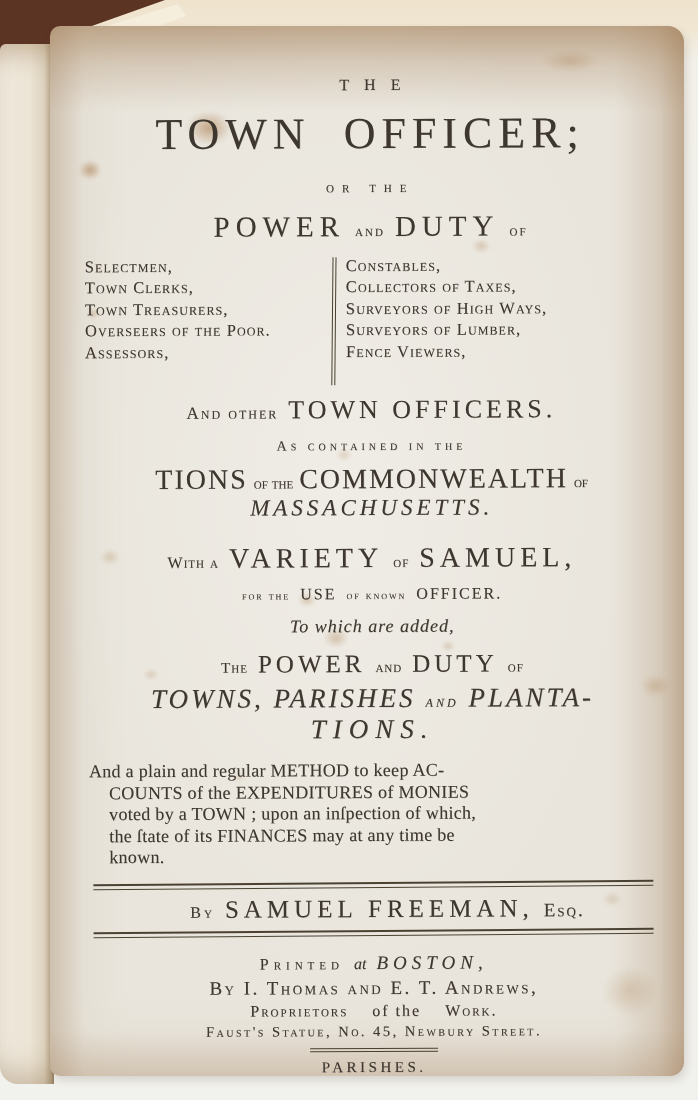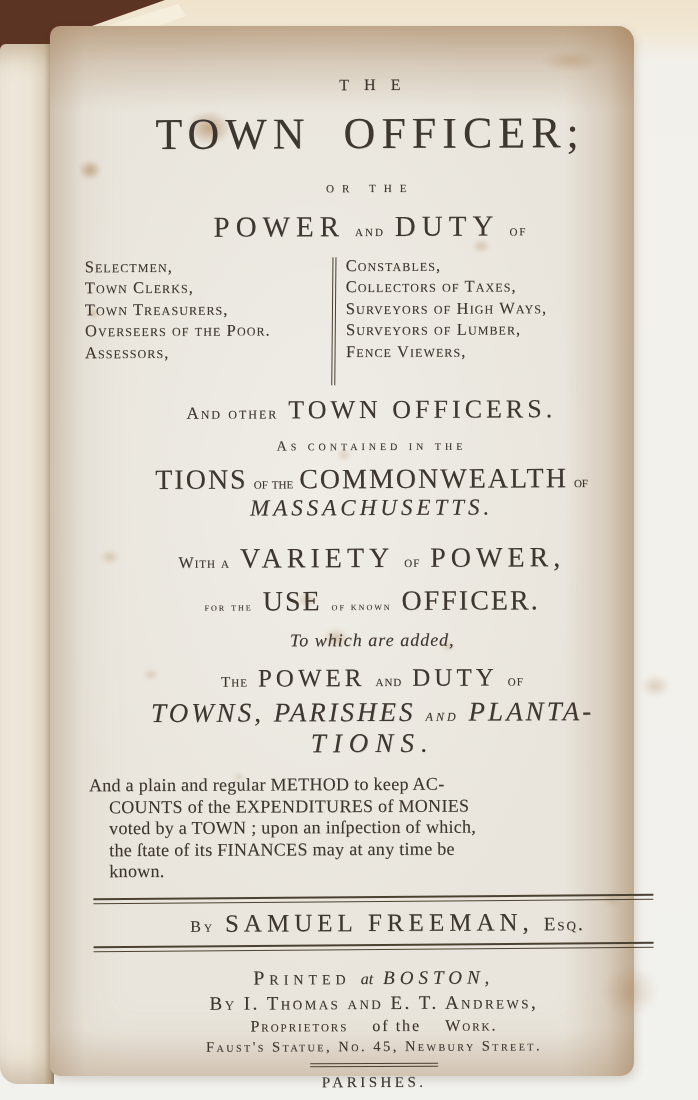--- a/index.html
+++ b/index.html
@@ -21,21 +21,21 @@
   }
   
   .fore-edge{
     position:absolute;left:0;top:44px;width:54px;height:1040px;
     background:linear-gradient(90deg,#efe9dd 0,#ece4d5 55%,#ddd2be 82%,#bfae93 94%,#9c8468 100%);
     border-radius:6px 0 0 18px;
     box-shadow:inset 0 26px 26px -18px rgba(150,115,75,.45), inset 0 -30px 30px -22px rgba(140,110,75,.4);
   }
   
   .page{
-    position:absolute;left:50px;top:26px;width:584px;height:1050px;
+    position:absolute;left:50px;top:26px;width:634px;height:1050px;
     background:
       radial-gradient(ellipse at 46% 44%, rgba(255,255,255,.30) 0,rgba(255,255,255,0) 62%),
       linear-gradient(180deg, rgba(158,118,76,.50) 0, rgba(158,118,76,.22) 38px, rgba(158,118,76,0) 86px),
       linear-gradient(270deg, rgba(150,110,70,.42) 0, rgba(150,110,70,.16) 26px, rgba(150,110,70,0) 70px),
       linear-gradient(0deg, rgba(150,110,70,.18) 0, rgba(150,110,70,0) 46px),
       linear-gradient(90deg, rgba(140,105,70,.20) 0, rgba(140,105,70,0) 34px),
       #e9e5dc;
     border-radius:10px 16px 14px 10px;
     box-shadow:inset 0 0 70px rgba(150,112,68,.25), 2px 4px 8px rgba(90,70,50,.18);
     font-family:Liberation Serif, serif;
@@ -71,41 +71,41 @@
   .contained{font-size:14px;letter-spacing:4px;margin-top:13px;}
   .laws{margin-top:9px;}
   .laws .lg{font-size:28px;letter-spacing:2px;}
   .laws .sm{font-size:16px;}
   .laws>span{margin:0 3px;}
   .mass{font-size:23px;letter-spacing:4px;margin-top:0px;}
   .variety{margin-top:21px;}
   .variety .lg{font-size:28px;letter-spacing:5px;}
   .variety .sm{font-size:16px;letter-spacing:1px;}
   .use-line{margin-top:11px;}
-  .use-line .lg{font-size:28px;letter-spacing:2px;}
+  .use-line .lg{font-size:16px;letter-spacing:2px;}
   .use-line .sm{font-size:12px;letter-spacing:2px;}
   .added{font-size:18px;letter-spacing:1px;margin-top:13px;}
   .power2{margin-top:13px;}
   .power2 .lg{font-size:25px;letter-spacing:4px;}
   .power2 .sm{font-size:15px;letter-spacing:1px;}
   .towns{font-size:27px;letter-spacing:3px;margin-top:5px;white-space:nowrap;}
   .towns .sm-and{font-size:17px;}
   .towns2{font-size:27px;letter-spacing:7px;margin-top:0;}
   .method{text-align:left;font-size:18px;line-height:1.2;margin-top:15px;letter-spacing:.3px;}
   .method .pline{padding-left:22px;}
   .method .pline.first{padding-left:2px;}
   .rule-double{height:3px;border-top:2px solid #4a4132;border-bottom:1px solid #4a4132;
     margin:14px 6px 0 6px;transform:rotate(-0.2deg);}
   .rule-double.lower{margin-top:7px;}
   .byline{margin-top:7px;white-space:nowrap;}
   .byline .by{font-size:16px;letter-spacing:3px;margin-left:33px;}
   .byline .name{font-size:25px;letter-spacing:5px;}
   .byline .esq{font-size:19px;letter-spacing:2px;}
   .imprint1{margin-top:16px;}
-  .imprint1 .printed{font-size:20px;letter-spacing:5px;}
+  .imprint1 .printed{font-size:16px;letter-spacing:5px;}
   .imprint1 .at{font-size:16px;}
   .imprint1 .city{font-size:19px;letter-spacing:5px;}
   .publishers{font-size:19px;letter-spacing:2.5px;margin-top:3px;}
   .proprietors{font-size:16px;letter-spacing:2px;margin-top:3px;}
   .proprietors>span{margin:0 12px;}
   .address{font-size:14.5px;letter-spacing:2.5px;margin-top:3px;}
   .short-rule{width:128px;height:2px;border-top:1.6px solid #4a4132;border-bottom:1px solid #4a4132;
     margin:8px auto 0 auto;}
   .year{font-size:15px;letter-spacing:3.5px;margin-top:7px;}
 </style>
@@ -172,21 +172,21 @@
 
       <div class="tl contained sc"><span>As contained in the</span></div>
 
       <div class="tl laws">
         <span class="lg">TIONS</span><span class="sm sc">of the</span><span class="lg">COMMONWEALTH</span><span class="sm sc">of</span>
       </div>
 
       <div class="tl mass it"><span>MASSACHUSETTS.</span></div>
 
       <div class="tl variety">
-        <span class="sm sc">With a</span><span class="lg">VARIETY</span><span class="sm sc">of</span><span class="lg">POWER,</span>
+        <span class="sm sc">With a</span><span class="lg">VARIETY</span><span class="sm sc">of</span><span class="lg">SAMUEL,</span>
       </div>
 
       <div class="tl use-line">
         <span class="sm sc">for the</span><span class="lg">USE</span><span class="sm sc">of known</span><span class="lg">OFFICER.</span>
       </div>
 
       <div class="tl added it"><span>To which are added,</span></div>
 
       <div class="tl power2">
         <span class="sm sc">The</span><span class="lg">POWER</span><span class="sm sc">and</span><span class="lg">DUTY</span><span class="sm sc">of</span>

